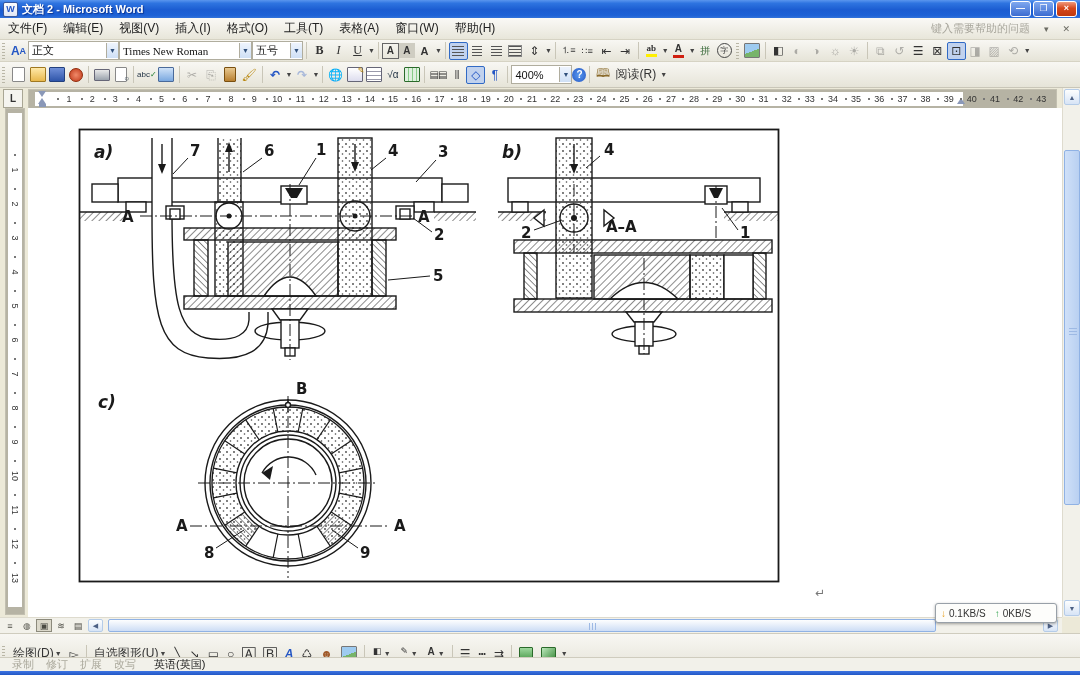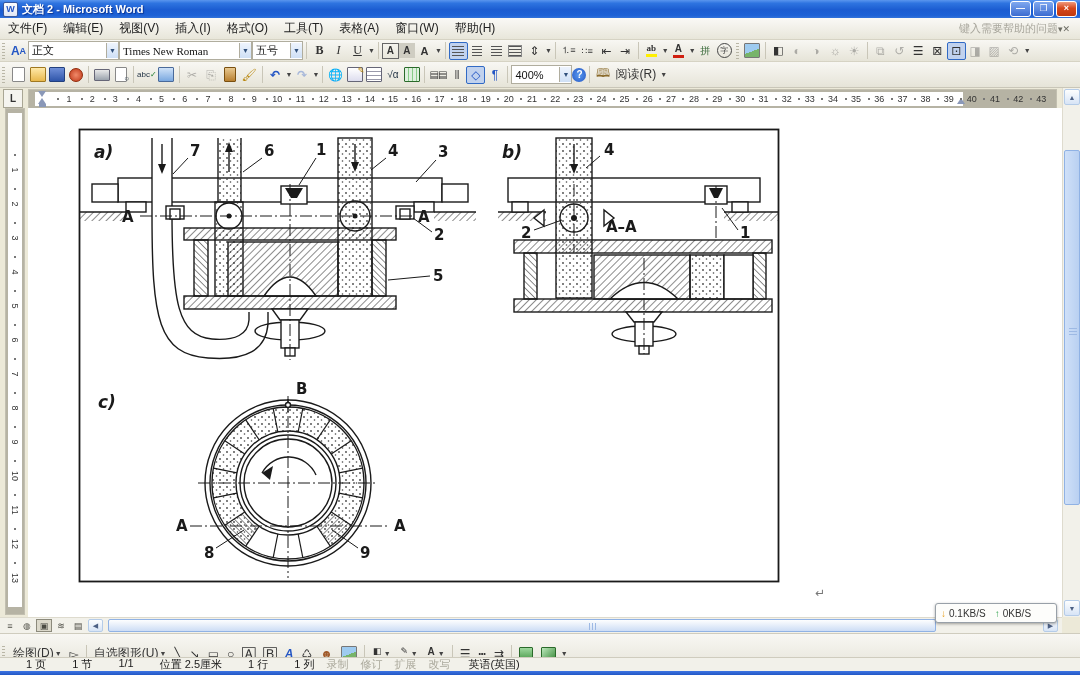--- a/index.html
+++ b/index.html
@@ -15,21 +15,21 @@
     color:#2456c4;font-size:9px;font-weight:bold;display:flex;align-items:center;justify-content:center;text-shadow:none;margin-right:4px;}
   .winbtns{margin-left:auto;display:flex;gap:2px;padding-right:3px;}
   .wbtn{width:19px;height:14px;border-radius:3px;border:1px solid #fff;font-size:9px;line-height:12px;text-align:center;
     color:#fff;text-shadow:none;background:linear-gradient(#7fa8ef,#3c6cd0);}
   .wbtn.close{background:linear-gradient(#ef9a7e,#d6471b 45%,#c03a10);}
 
   
   .menubar{position:absolute;left:0;top:18px;width:100%;height:22px;background:linear-gradient(#faf9f6,#e8e6da);
     border-bottom:1px solid #d6d3c4;display:flex;align-items:center;font-size:12px;color:#222;box-sizing:border-box;}
   .menu-item{padding:2px 8px;cursor:default;}
-  .help-box{margin-left:auto;color:#a8a69c;font-size:11px;padding-right:10px;display:flex;align-items:center;}
+  .help-box{margin-left:auto;color:#a8a69c;font-size:11px;padding-right:10px;display:flex;align-items:center;gap:14px;}
   .help-box .mini{color:#6b6b63;font-size:9px;}
 
   
   .toolbar{position:absolute;left:0;width:100%;background:linear-gradient(#f8f7f3,#e6e4d8);
     display:flex;align-items:center;box-sizing:border-box;border-bottom:1px solid #d6d3c4;}
   .tb1{top:40px;height:22px;}
   .tb2{top:62px;height:26px;border-bottom:1px solid #c9c6b8;}
   .grip{width:3px;height:16px;margin:0 4px 0 2px;background:repeating-linear-gradient(#b9b6a6 0 1px,transparent 1px 3px);}
   .sep{width:1px;height:17px;background:#c9c6b8;margin:0 3px;}
   .tbtn{min-width:19px;height:18px;display:flex;align-items:center;justify-content:center;font-size:12px;color:#333;position:relative;}
@@ -593,28 +593,20 @@
     <span class="dbtn">
         <span class="mi" style="background:linear-gradient(#9ed89e,#4a9a4a);border:1px solid #2a6a2a;width:12px;height:12px;"></span>
       </span>
     <span class="dbtn">
         <span class="mi" style="background:linear-gradient(135deg,#bce8bc,#3a8a3a);border:1px solid #2a6a2a;width:13px;height:12px;"></span>
       </span>
     <span class="dd">▼</span>
   </div>
 
   <div class="statusbar">
-    <span id="st-items" style="display:flex;">
-        <span class="st-item">1 页</span>
-        <span class="st-item">1 节</span>
-        <span class="st-item">1/1</span>
-        <span class="st-item">位置 2.5厘米</span>
-        <span class="st-item">1 行</span>
-        <span class="st-item">1 列</span>
-      </span>
     <span id="st-modes" style="display:flex;">
         <span class="st-mode">录制</span>
         <span class="st-mode">修订</span>
         <span class="st-mode">扩展</span>
         <span class="st-mode">改写</span>
       </span>
     <span class="st-lang">英语(英国)</span>
   </div>
   <div class="bluestrip"></div>
 

